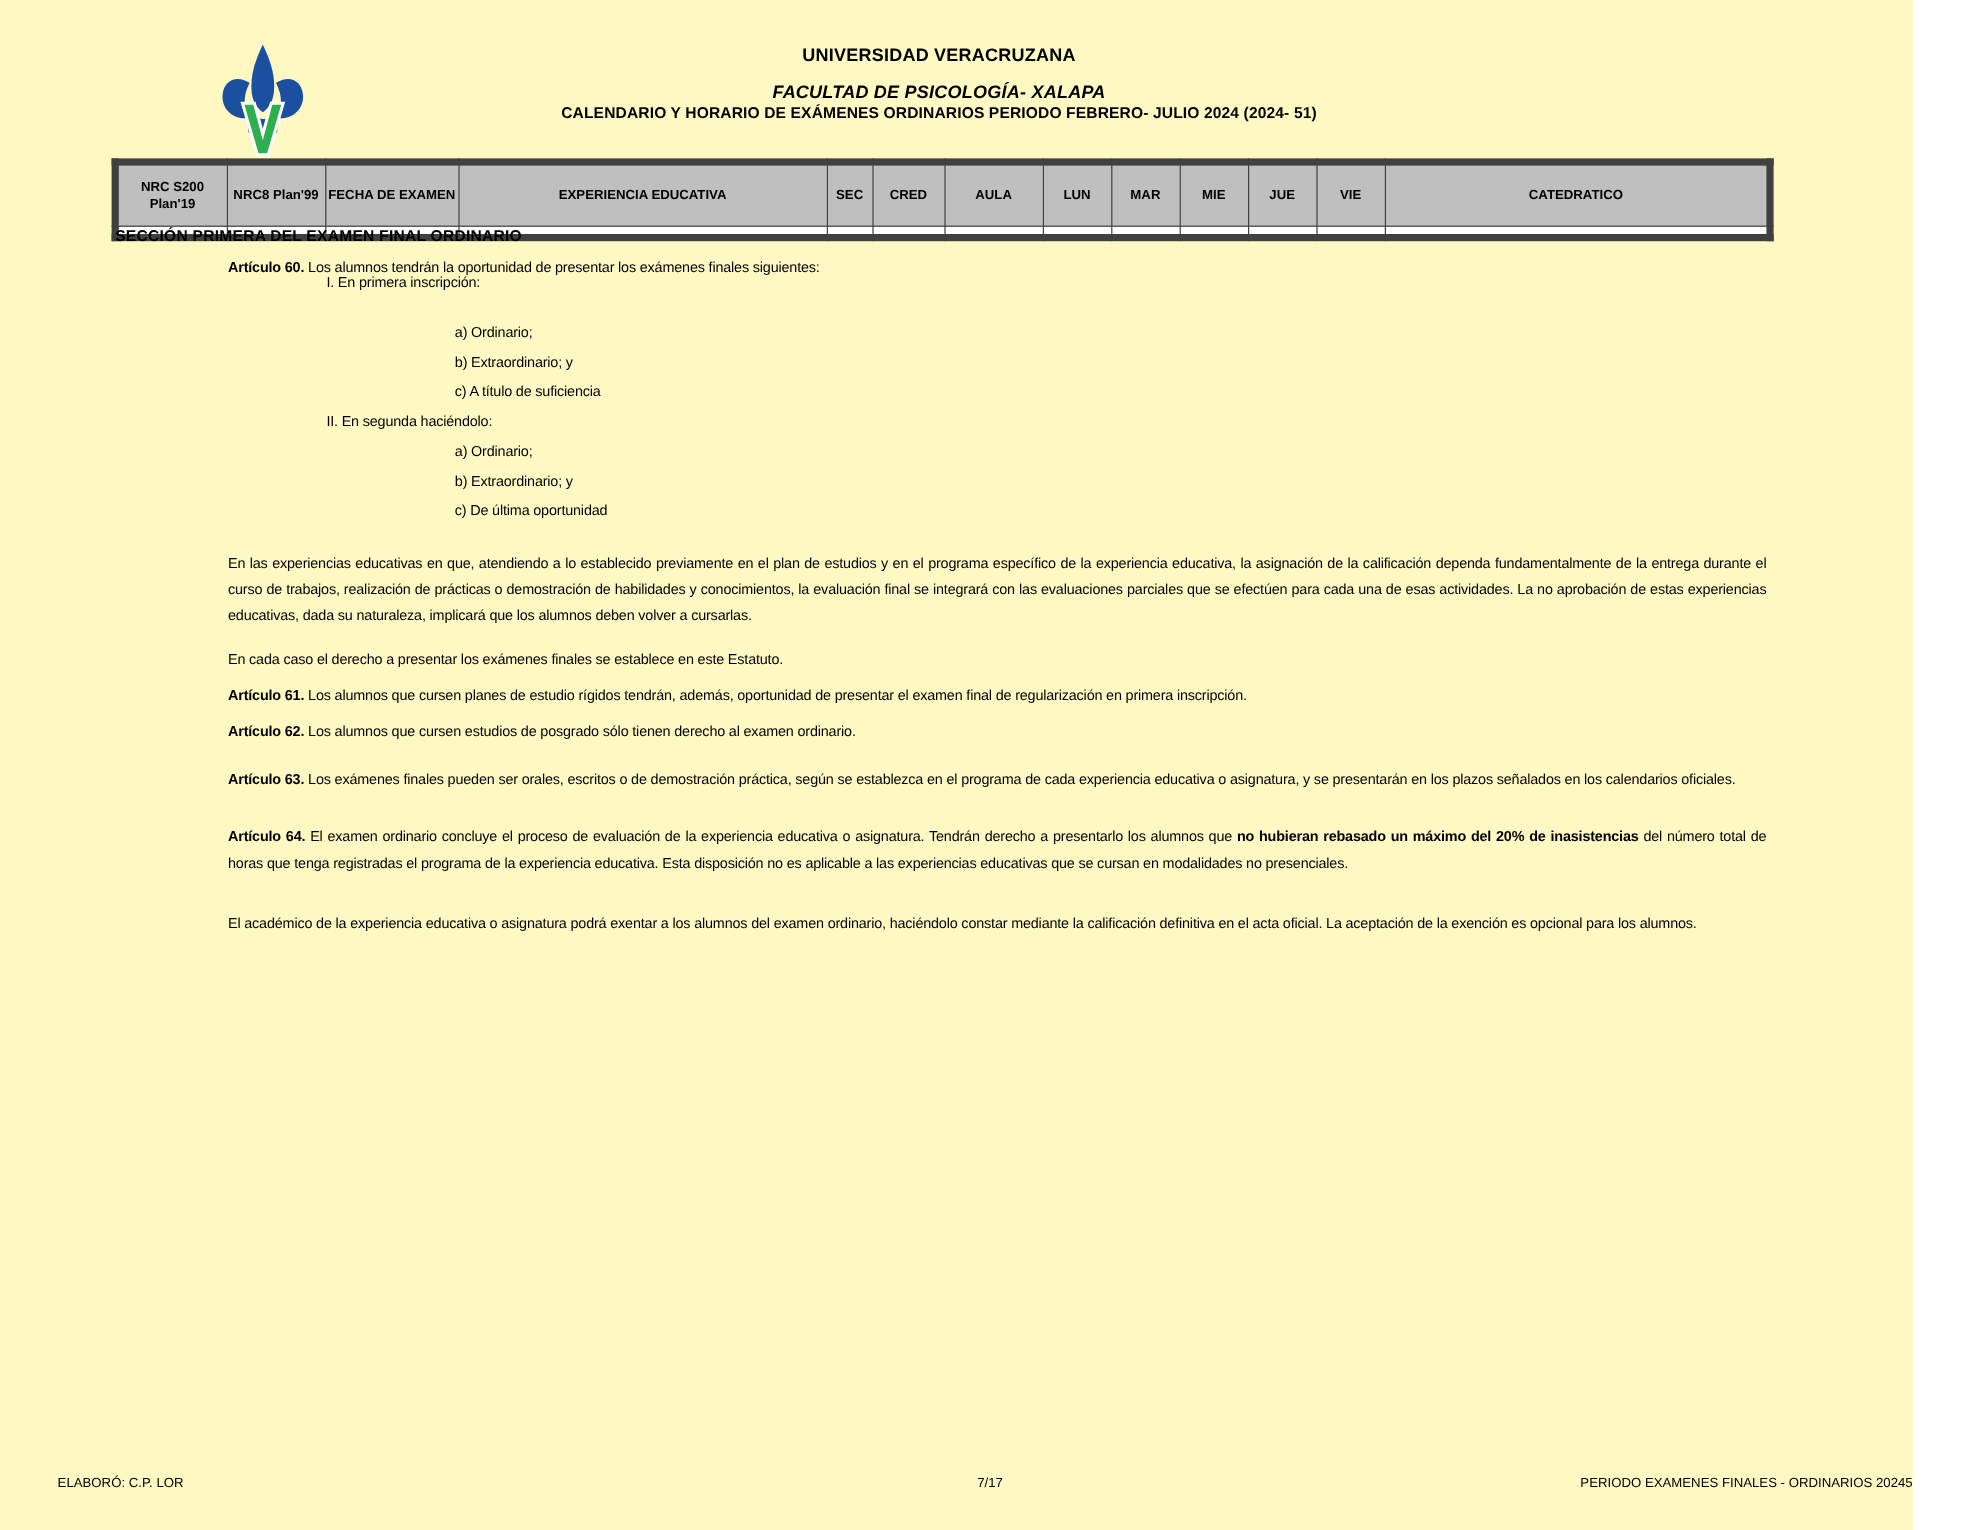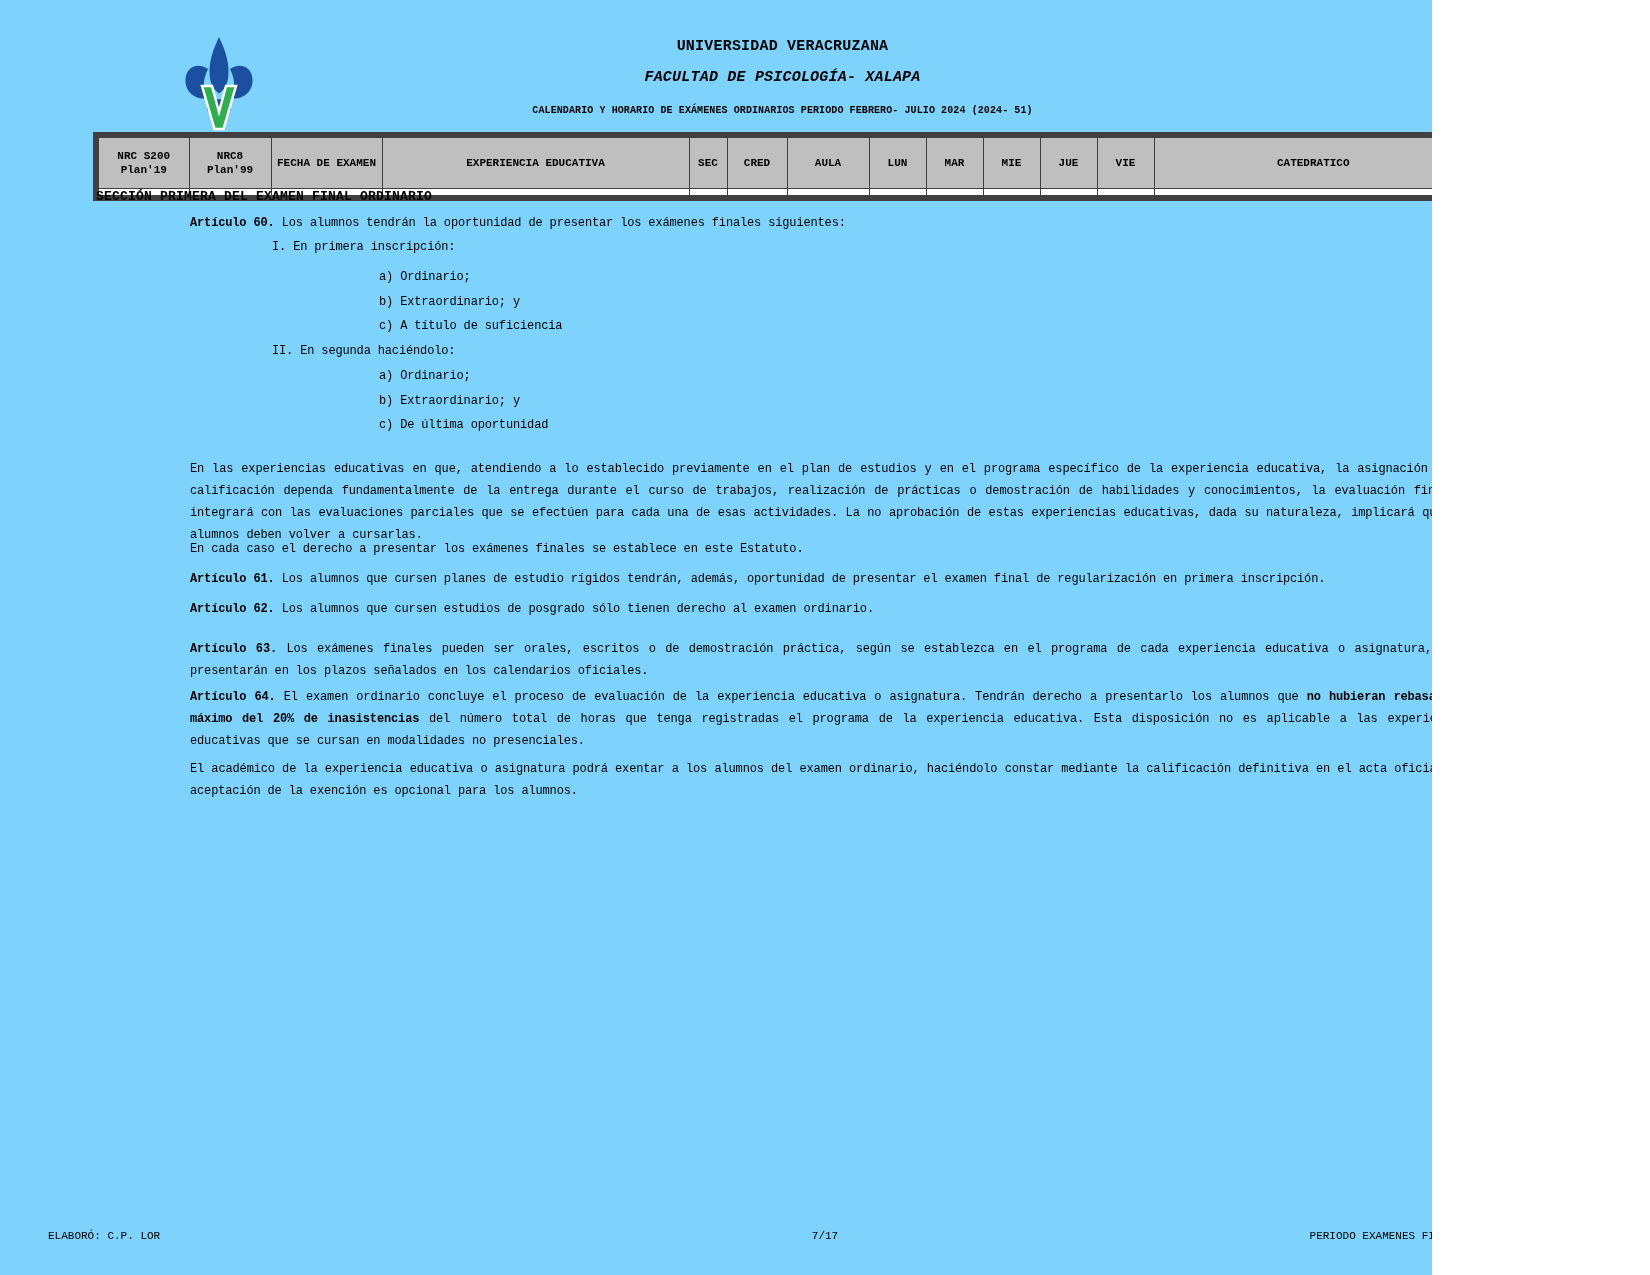--- a/index.html
+++ b/index.html
@@ -1,24 +1,24 @@
 <!DOCTYPE html>
 <html><head>
 <meta charset="utf-8">
 <style>
   html,body{margin:0;padding:0;background:#ffffff;}
-  .page{position:relative;width:1432px;height:1275px;background:#7dd3fc;overflow:hidden;
-        font-family:Liberation Mono, monospace;color:#000;}
+  .page{position:relative;width:1594px;height:1275px;background:#fef9c3;overflow:hidden;
+        font-family:Liberation Sans, sans-serif;color:#000;}
 
   
   .logo{position:absolute;left:183px;top:36px;width:72px;height:98px;}
   .hdr{position:absolute;left:93px;top:38px;width:1379px;text-align:center;}
   .h-univ{font-size:15px;font-weight:bold;letter-spacing:.2px;}
   .h-fac{font-size:15px;font-weight:bold;font-style:italic;margin-top:14px;letter-spacing:.2px;}
-  .h-title{font-size:10px;font-weight:bold;margin-top:19px;letter-spacing:.1px;}
+  .h-title{font-size:13px;font-weight:bold;letter-spacing:.1px;}
 
   
   table.cal{position:absolute;left:93px;top:132px;width:1379px;border-collapse:collapse;table-layout:fixed;
             border:6px solid #404040;}
   table.cal th{border:1.5px solid #3f3f3f;background:#bfbfbf;font-size:11px;font-weight:bold;
                text-align:center;vertical-align:middle;height:50px;padding:0 2px;line-height:14px;}
   table.cal tr.stub td{height:6px;border-left:1.5px solid #3f3f3f;border-right:1.5px solid #3f3f3f;
                border-top:none;border-bottom:none;background:#fff;padding:0;}
 
   
@@ -108,21 +108,21 @@
     </tr>
   </tbody>
     </table>
 
   <div class="sec-heading">SECCIÓN PRIMERA DEL EXAMEN FINAL ORDINARIO</div>
 
   <div class="p lx1" style="top:212px">
     <b>Artículo 60.</b><span> Los alumnos tendrán la oportunidad de presentar los exámenes finales siguientes:</span>
   </div>
 
-  <div class="p lx2" style="top:236px">I. En primera inscripción:</div>
+  <div class="p lx2" style="top:224px">I. En primera inscripción:</div>
   <div class="p lx3" style="top:266px">a) Ordinario;</div>
   <div class="p lx3" style="top:291px">b) Extraordinario; y</div>
   <div class="p lx3" style="top:315px">c) A título de suficiencia</div>
   <div class="p lx2" style="top:340px">II. En segunda haciéndolo:</div>
   <div class="p lx3" style="top:365px">a) Ordinario;</div>
   <div class="p lx3" style="top:390px">b) Extraordinario; y</div>
   <div class="p lx3" style="top:414px">c) De última oportunidad</div>
 
   <div class="p just lx1" style="top:458px">En las experiencias educativas en que, atendiendo a lo establecido previamente en el plan de estudios y en el programa específico de la experiencia educativa, la asignación de la calificación dependa fundamentalmente de la entrega durante el curso de trabajos, realización de prácticas o demostración de habilidades y conocimientos, la evaluación final se integrará con las evaluaciones parciales que se efectúen para cada una de esas actividades. La no aprobación de estas experiencias educativas, dada su naturaleza, implicará que los alumnos deben volver a cursarlas.</div>
 

